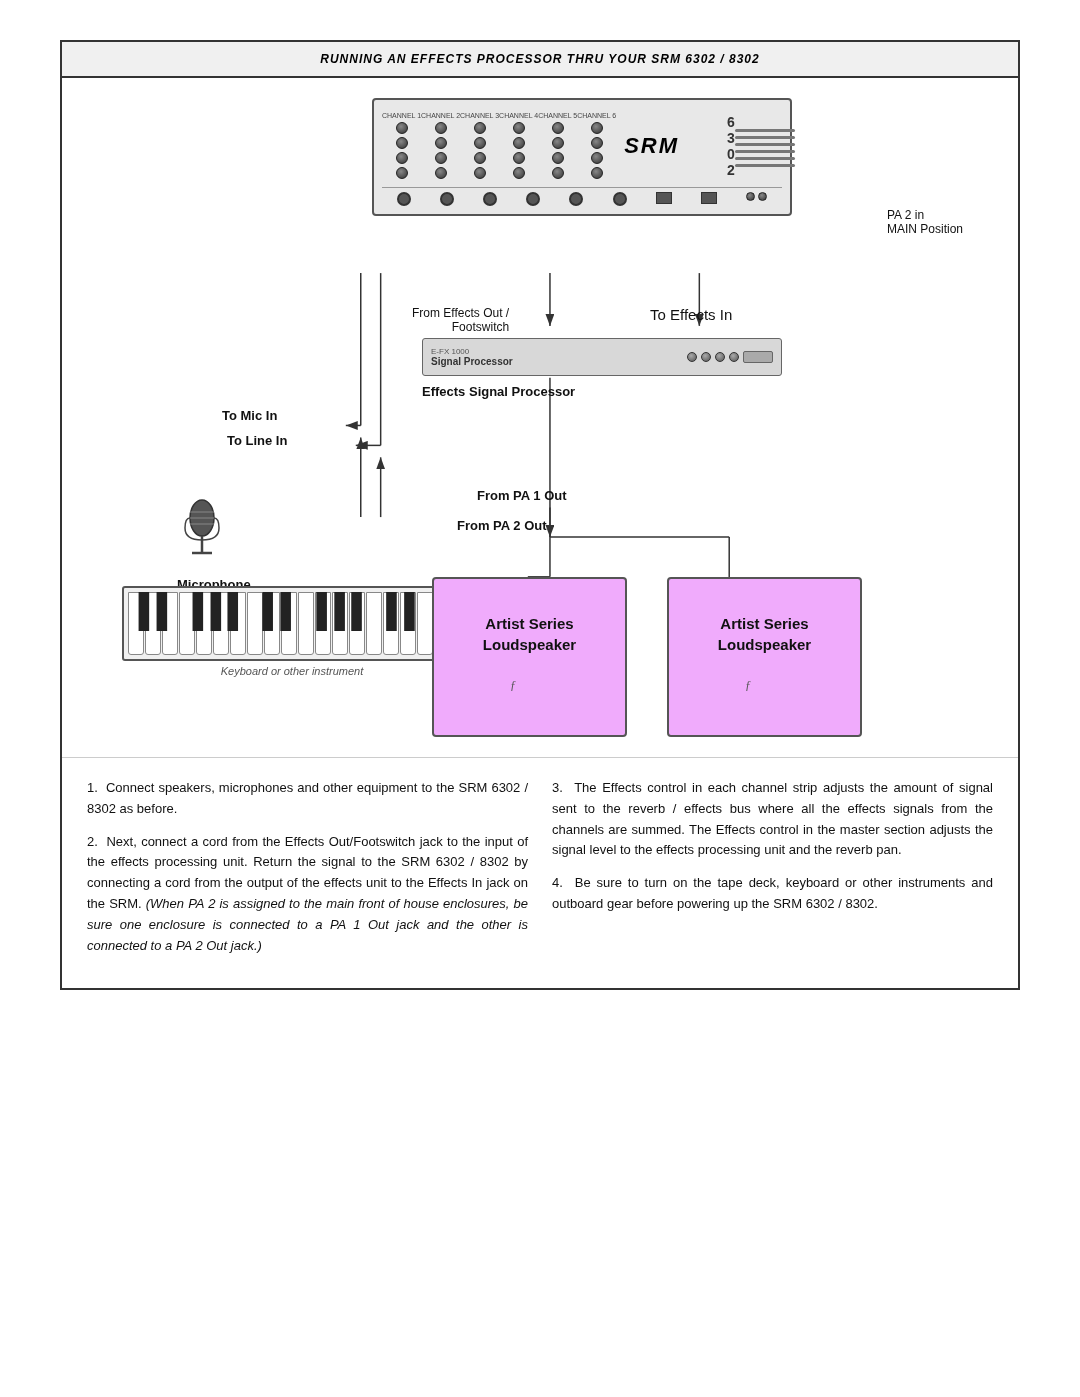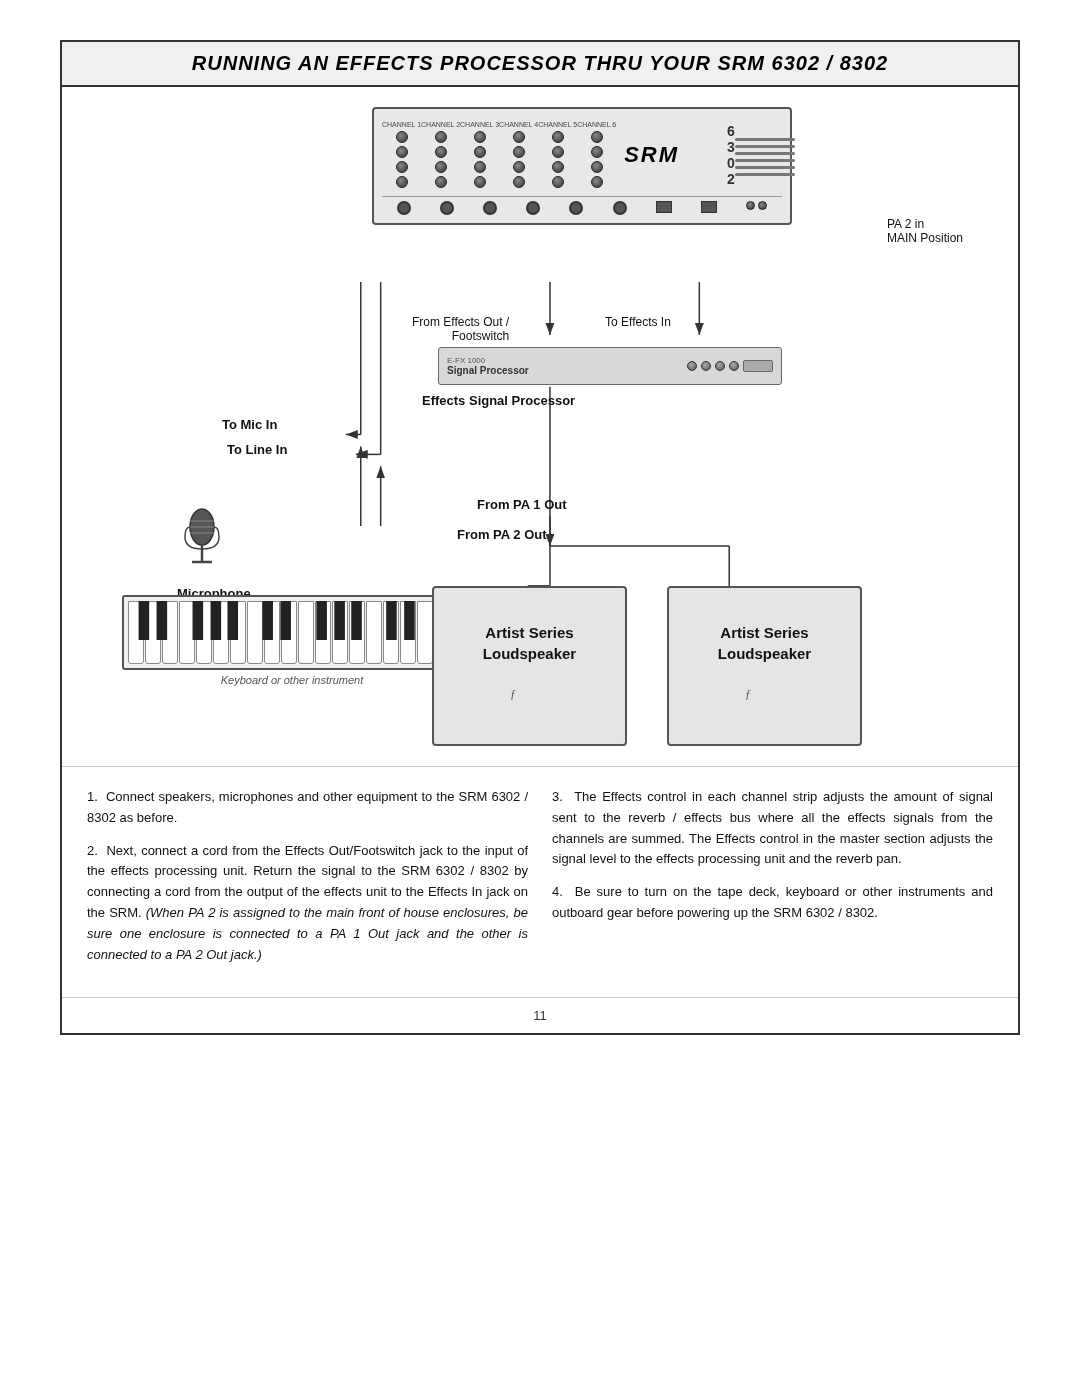--- a/index.html
+++ b/index.html
@@ -22,21 +22,21 @@
     }
 
     .title-bar {
       background: #f0f0f0;
       border-bottom: 2px solid #333;
       padding: 10px 20px;
       text-align: center;
     }
 
     .title-bar h1 {
-      font-size: 20px;
+      font-size: 12px;
       font-style: italic;
       font-weight: bold;
       letter-spacing: 1px;
       color: #000;
     }
 
     .diagram-section {
       padding: 20px;
       position: relative;
       min-height: 680px;
@@ -167,21 +167,20 @@
 
     .efx-box {
       border: 1px solid #666;
       border-radius: 3px;
       background: #d8d8d8;
       padding: 4px 8px;
       display: flex;
       align-items: center;
       justify-content: space-between;
       height: 38px;
-      margin-left: 16px;
     }
 
     .efx-label {
       font-size: 10px;
       font-weight: bold;
       color: #333;
     }
 
     .efx-model {
       font-size: 8px;
@@ -268,21 +267,21 @@
       position: absolute;
       bottom: 20px;
       left: 370px;
       display: flex;
       gap: 40px;
     }
 
     .speaker-box {
       border: 2px solid #555;
       border-radius: 4px;
-      background: #e5e5e5;
+      background: #f0abfc;
       width: 195px;
       height: 160px;
       display: flex;
       flex-direction: column;
       align-items: center;
       justify-content: center;
       padding: 15px;
     }
 
     .speaker-title {
@@ -464,21 +463,21 @@
 
     <div class="pa2-label">
       <div>PA 2 in</div>
       <div>MAIN Position</div>
     </div>
 
     <div style="position:absolute;top:228px;left:350px;font-size:12px;text-align:right;">
       <span>From Effects Out /</span><br>
       <span>Footswitch</span>
     </div>
-    <div style="position:absolute;top:228px;left:543px;font-size:12px;">
+    <div style="position:absolute;top:228px;left:588px;font-size:15px;">
       <span>To Effects In</span>
     </div>
 
     <div class="efx-area">
       <div class="efx-box">
         <div>
           <div class="efx-model">E-FX 1000</div>
           <div class="efx-label">Signal Processor</div>
         </div>
         <div class="efx-controls">
@@ -601,15 +600,14 @@
     <div class="body-text">
       <p>
         3.&nbsp;&nbsp;The Effects control in each channel strip adjusts the amount of signal sent to the reverb / effects bus where all the effects signals from the channels are summed. The Effects control in the master section adjusts the signal level to the effects processing unit and the reverb pan.
       </p>
       <p>
         4.&nbsp;&nbsp;Be sure to turn on the tape deck, keyboard or other instruments and outboard gear before powering up the SRM 6302 / 8302.
       </p>
     </div>
   </div>
 
-  <div class="page-number">11</div>
 
 </div>
 
 </body></html>

